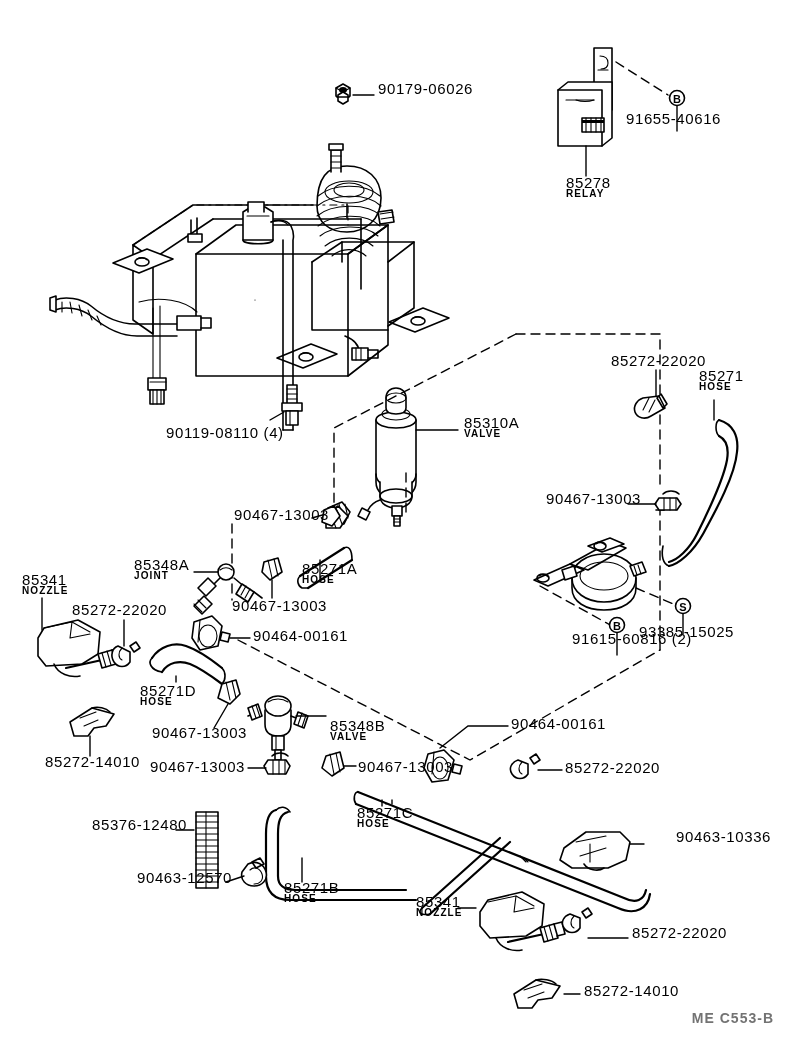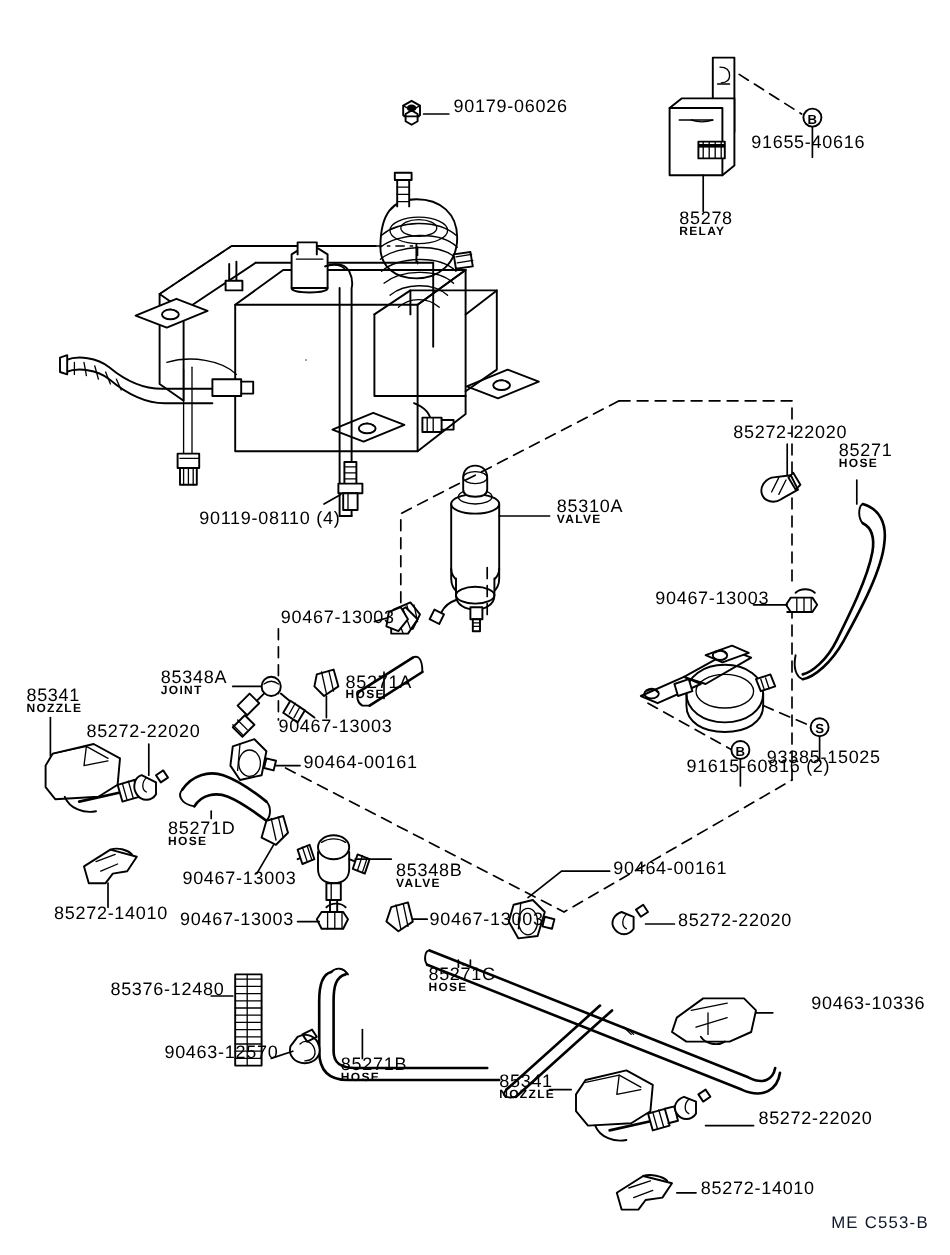--- a/index.html
+++ b/index.html
@@ -37,23 +37,23 @@
     font-weight:bold;
     letter-spacing:1.1px;
     margin-top:-1px;
   }
   .lbl.ctr{text-align:left;}
   #figcode{
     position:absolute;
     right:18px;
     bottom:20px;
     font-size:14px;
-    font-weight:normal;
+    font-weight:bold;
     letter-spacing:1px;
-    color:#0f172a;
+    color:#737373;
   }
 </style>
 </head>
 <body>
 
 <div id="page">
 
   <svg id="art" viewBox="0 0 792 1046" xmlns="http://www.w3.org/2000/svg">
     <defs>
       <style>
@@ -522,21 +522,21 @@
 
   <div class="lbl" style="left:234px;top:507px;">
     <span class="num">90467-13003</span>
   </div>
 
   <div class="lbl ctr" style="left:134px;top:557px;width:76px;">
     <span class="num">85348A</span>
     <span class="sub">JOINT</span>
   </div>
 
-  <div class="lbl" style="left:288px;top:561px;">
+  <div class="lbl" style="left:302px;top:561px;">
     <span class="num">85271A</span>
     <span class="sub">HOSE</span>
   </div>
 
   <div class="lbl" style="left:232px;top:598px;">
     <span class="num">90467-13003</span>
   </div>
 
   <div class="lbl" style="left:22px;top:572px;">
     <span class="num">85341</span>

